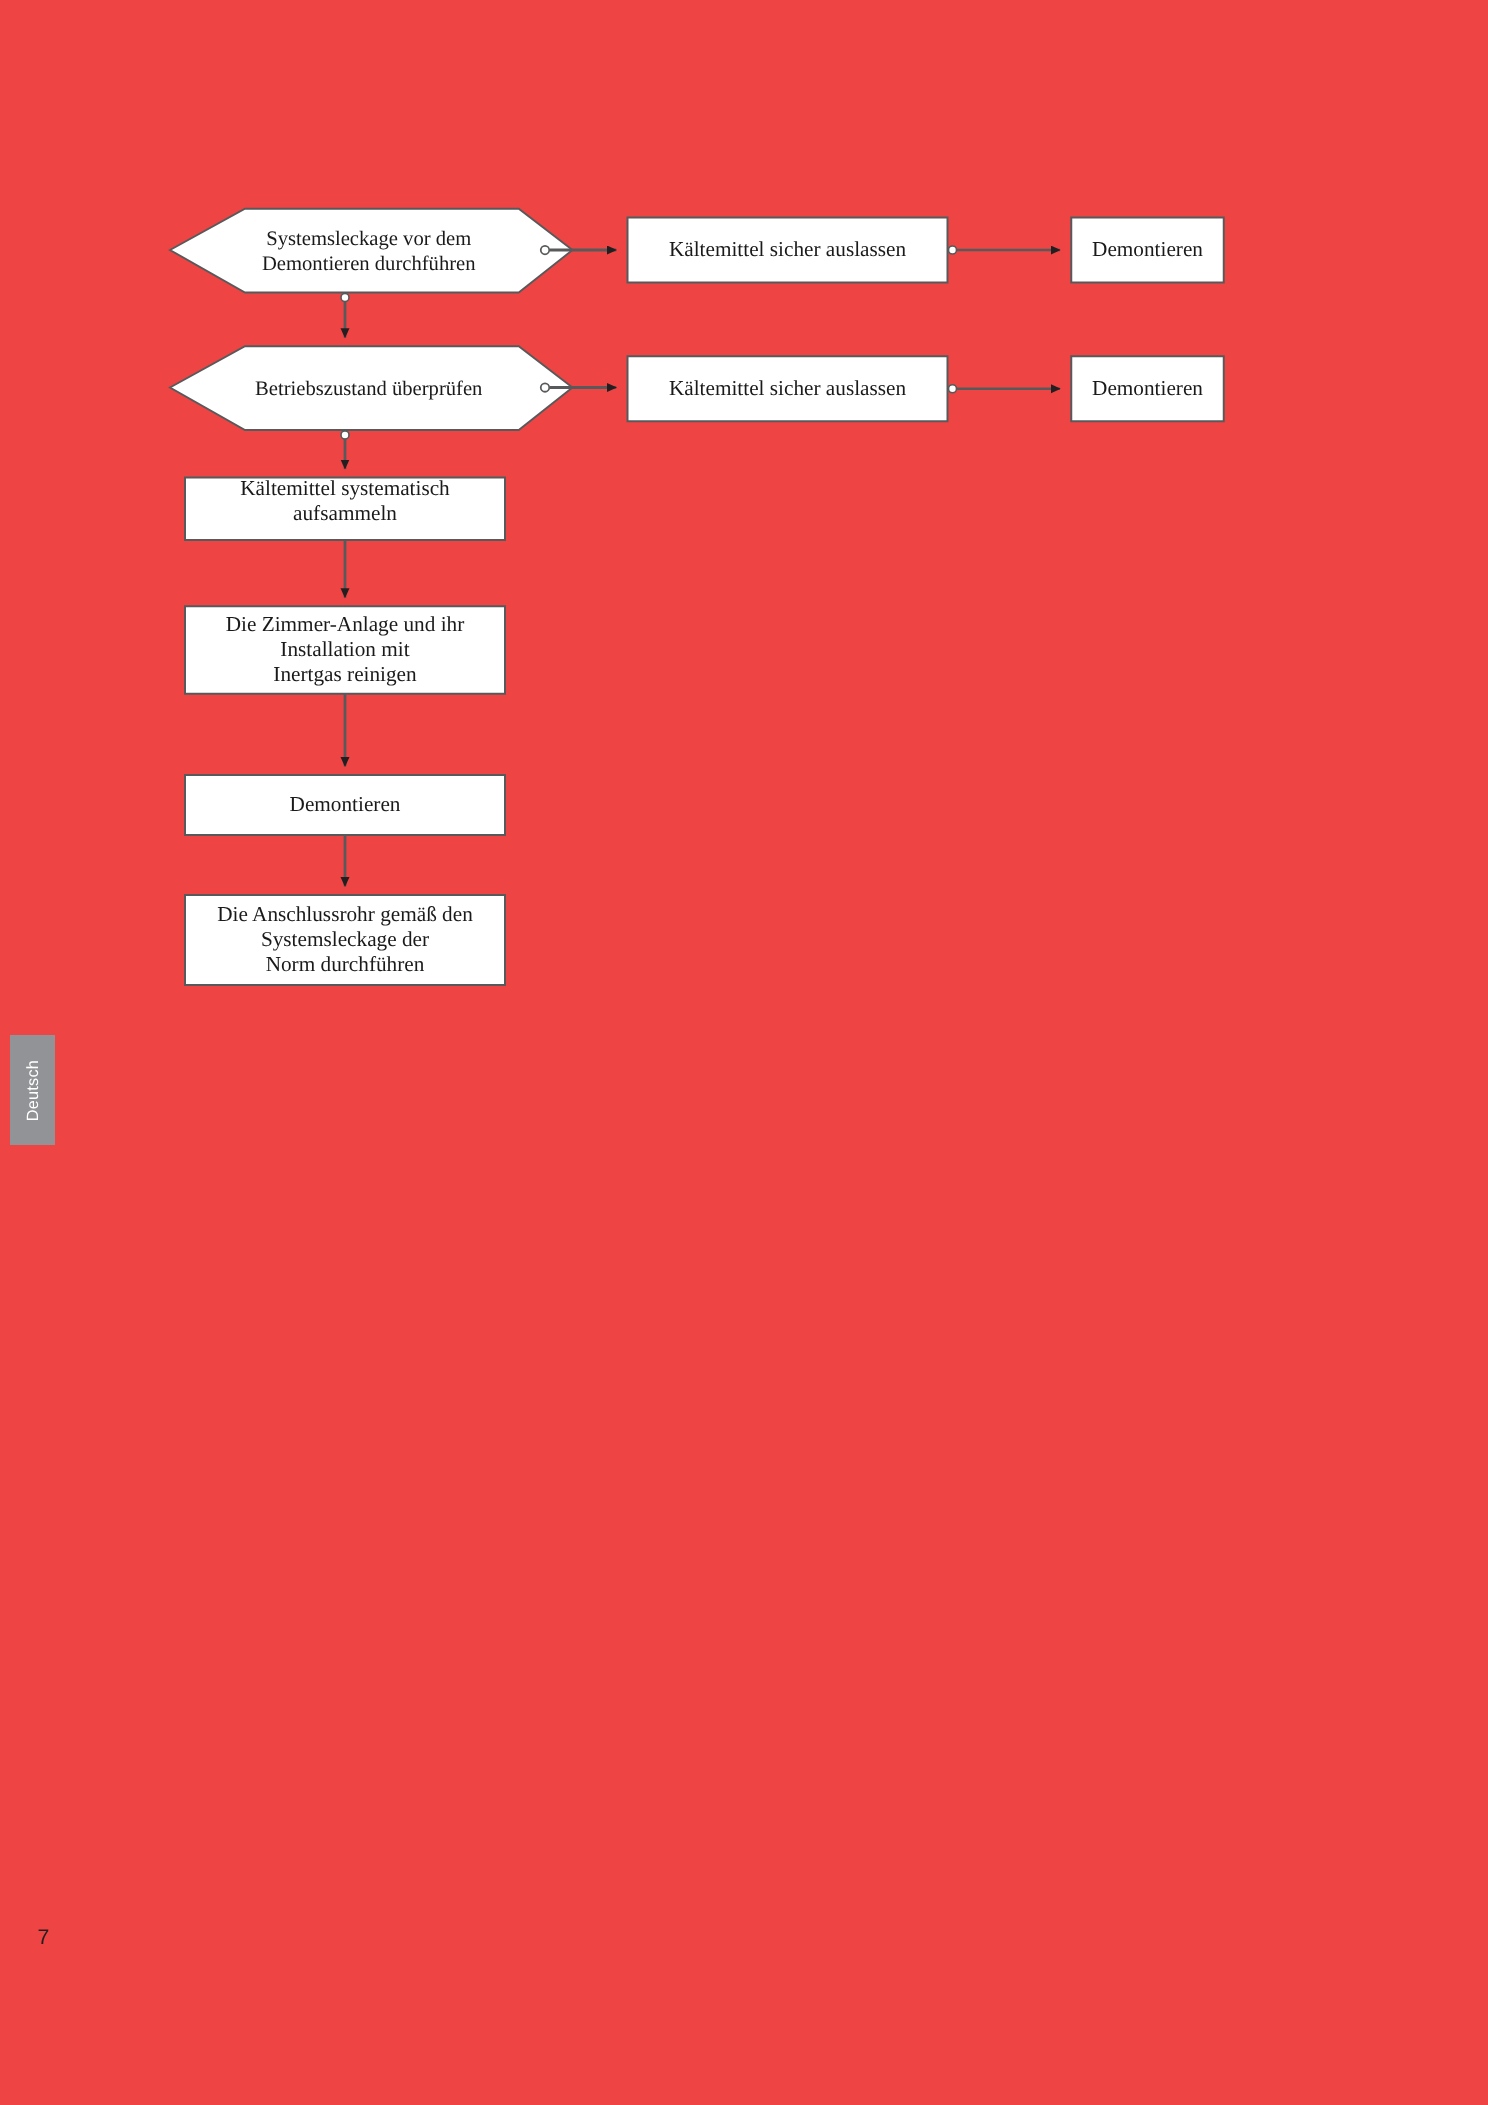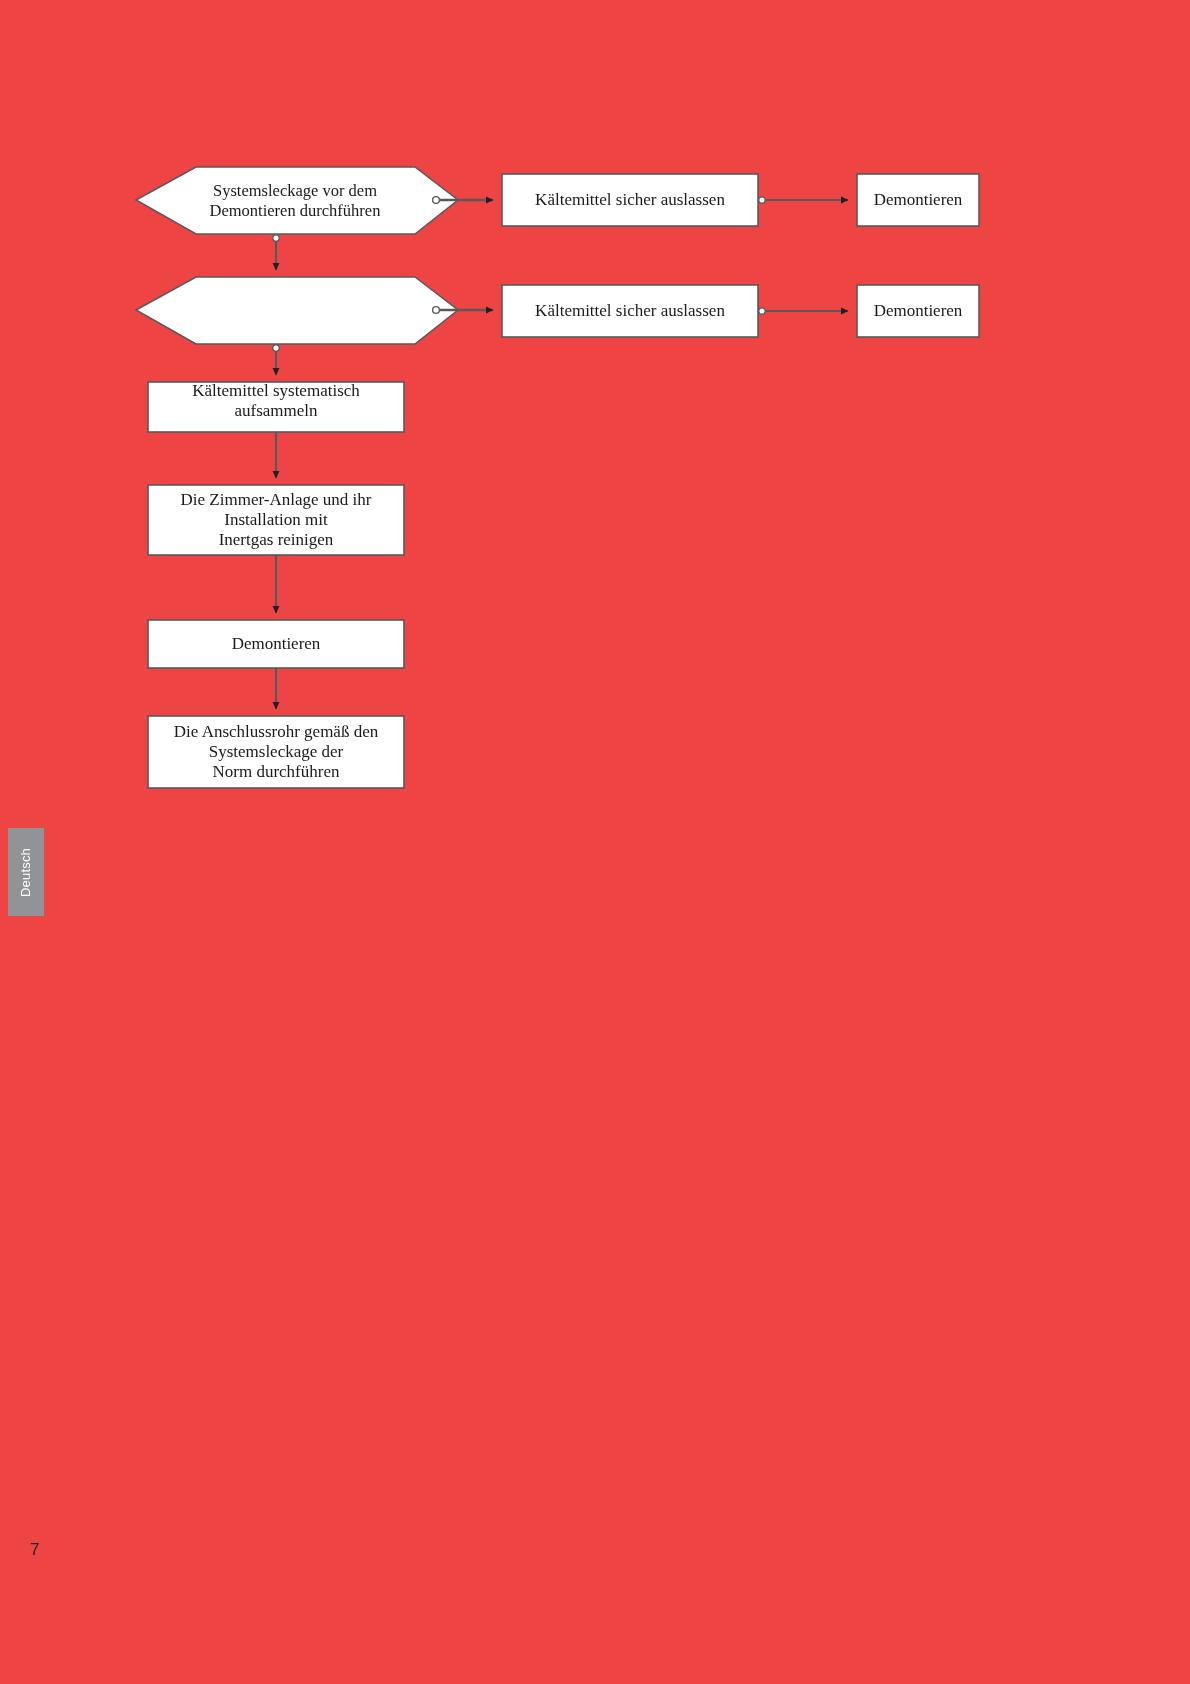--- a/index.html
+++ b/index.html
@@ -150,20 +150,25 @@
         <div>Kältemittel sicher auslassen</div>
       </div>
     </div>
 
     <div class="node-text t-process" style="left:857px; top:174px; width:122px; height:52px;">
       <div class="inner">
         <div>Demontieren</div>
       </div>
     </div>
 
+    <div class="node-text t-decision" style="left:150px; top:277px; width:290px; height:67px;">
+      <div class="inner">
+        <div>Betriebszustand überprüfen</div>
+      </div>
+    </div>
 
     <div class="node-text t-process" style="left:502px; top:285px; width:256px; height:52px;">
       <div class="inner">
         <div>Kältemittel sicher auslassen</div>
       </div>
     </div>
 
     <div class="node-text t-process" style="left:857px; top:285px; width:122px; height:52px;">
       <div class="inner">
         <div>Demontieren</div>

